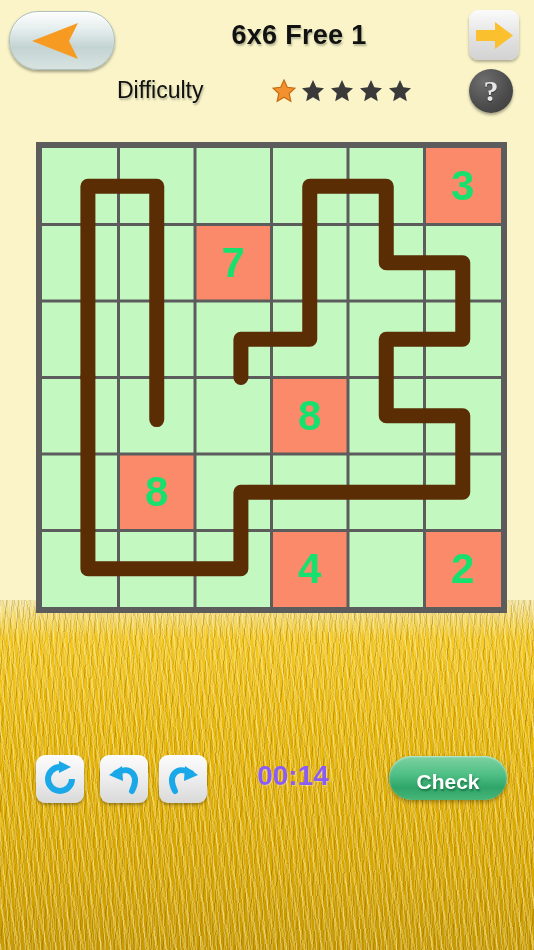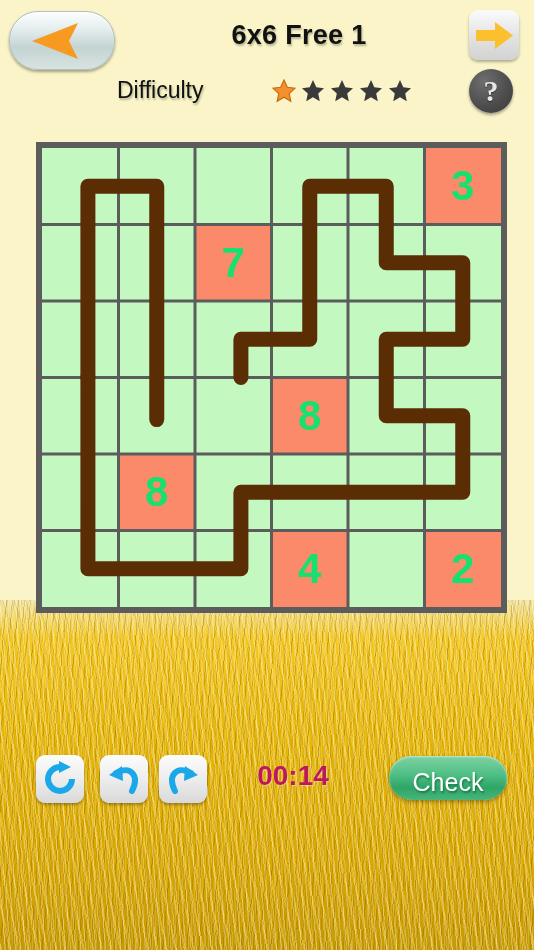--- a/index.html
+++ b/index.html
@@ -78,31 +78,31 @@
     position:absolute;top:755px;width:48px;height:48px;border-radius:9px;
     background:linear-gradient(#FCFCFC,#EDEDED 50%,#D9D9D9);
     box-shadow:0 2px 3px rgba(0,0,0,.30);
   }
   .tool svg{position:absolute;left:6px;top:6px;}
   #tool-restart{left:36px;}
   #tool-undo{left:100px;}
   #tool-redo{left:159px;}
   .timer{
     position:absolute;left:238px;top:760px;width:110px;text-align:center;
-    font-size:28px;font-weight:bold;color:#be185d;
+    font-size:28px;font-weight:bold;color:#8b5cf6;
     text-shadow:1px 1px 1px rgba(255,255,255,.35);
   }
   .check-btn{
     position:absolute;left:389px;top:756px;width:118px;height:44px;border-radius:22px;
     background:linear-gradient(#7ED2A2 0%,#4FBF85 42%,#2FA568 72%,#48B578 100%);
     box-shadow:0 2px 4px rgba(0,0,0,.32), inset 0 1px 2px rgba(255,255,255,.55);
     display:flex;align-items:center;justify-content:center;
   }
   .check-lbl{
-    font-size:25px;font-weight:normal;color:#FFFFFF;
+    font-size:21px;font-weight:bold;color:#FFFFFF;
     text-shadow:1px 2px 2px rgba(0,80,40,.55);
     margin-top:8px;
   }
 </style>
 </head>
 <body>
 
 <div id="app">
 
   <div class="bg-top"></div>

